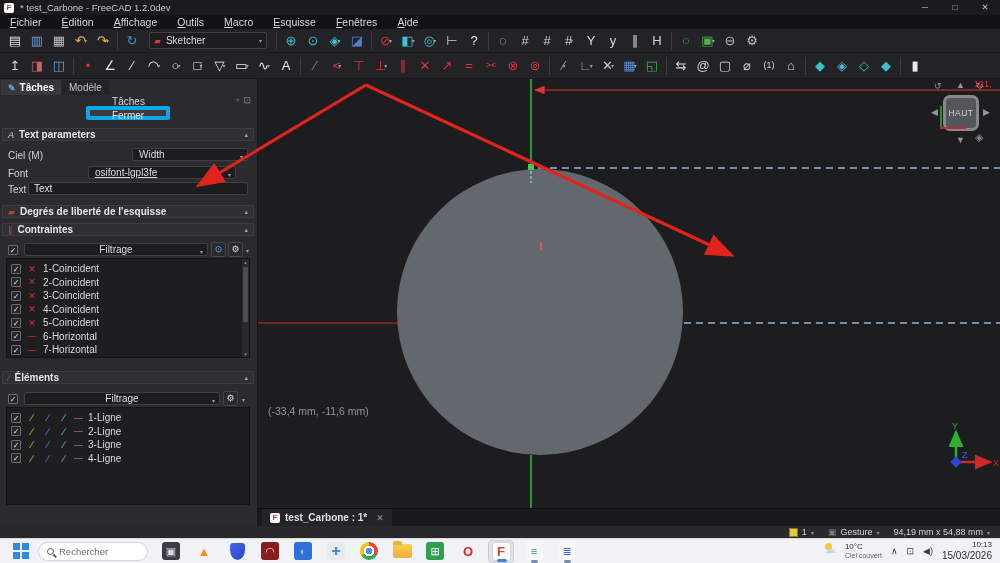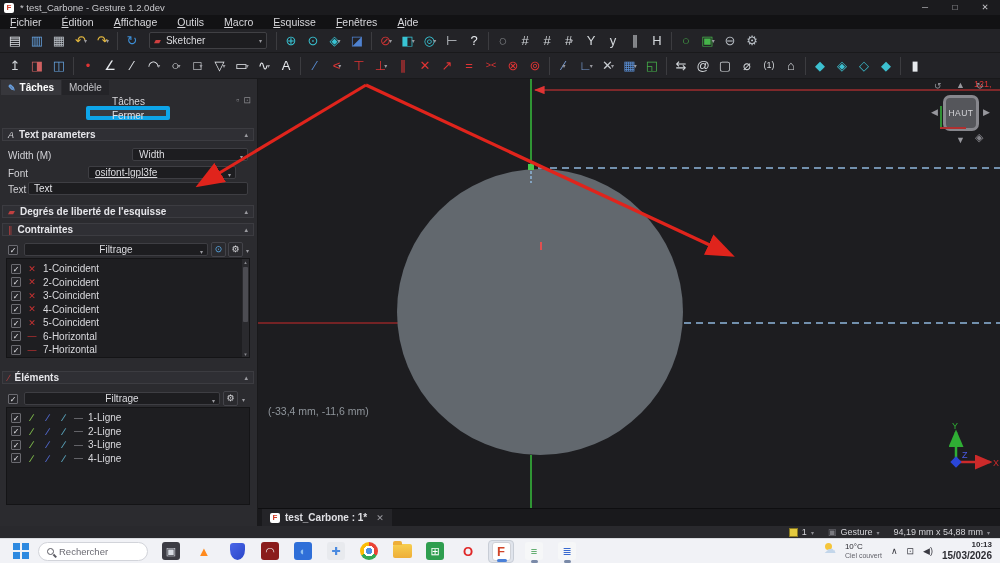--- a/index.html
+++ b/index.html
@@ -113,33 +113,33 @@
   .tkbtn.active .opendot { background:#4a80d8; width:10px; left:8px; }
   .tray { margin-left:auto; display:flex; align-items:center; gap:9px; padding-right:8px; }
   .weather { display:flex; align-items:center; gap:4px; }
   .wicon { position:relative; width:17px; height:15px; }
   .wicon .sun { position:absolute; left:1px; top:0; width:7px; height:7px; border-radius:50%; background:#f5c53a; }
   .wicon .cloud { position:absolute; left:0px; top:-1px; font-size:12px; color:#c3d6ea; }
   .wtext { display:flex; flex-direction:column; line-height:1.2; }
   .wtemp { font-size:8px; color:#2c2c32; }
   .wdesc { font-size:7px; color:#62626a; }
   .trayglyph { font-size:9px; color:#3a3a42; }
-  .clock { display:flex; flex-direction:column; align-items:flex-end; line-height:1.25;font-weight:bold; }
+  .clock { display:flex; flex-direction:column; align-items:flex-end; line-height:1.25; }
   .ctime { font-size:8px; color:#2c2c32; }
   .cdate { font-size:10px; color:#2c2c32; }
 
   
   .overlay { position:absolute; left:0; top:0; z-index:60; pointer-events:none; }
 </style>
 </head>
 <body>
 
 <div class="titlebar">
   <div class="fc-mini">F</div>
-  <div class="title-text">* test_Carbone - Gesture 1.2.0dev</div>
+  <div class="title-text">* test_Carbone - FreeCAD 1.2.0dev</div>
   <div class="winbtns">
     <span class="winbtn">─</span>
     <span class="winbtn">□</span>
     <span class="winbtn">✕</span>
   </div>
 </div>
 
 <div class="menubar">
     <div class="menu-item"><u>F</u>ichier</div>
     <div class="menu-item"><u>É</u>dition</div>
@@ -406,21 +406,21 @@
     <span>▫</span>
     <span>⊡</span>
   </div>
   <div class="fermer">Fermer</div>
 
   <div class="sect-h" style="top:49px;">
     <span class="sicn" style="color:#d8d8dc;font-style:italic;">A</span>
     <span class="slbl">Text parameters</span>
     <span class="caret">▴</span>
   </div>
-  <div class="plabel" style="left:8px;top:71px;">Width (M)</div>
+  <div class="plabel" style="left:8px;top:71px;">Ciel (M)</div>
   <div class="dropdown" style="left:132px;top:69px;width:116px;">
     <span>Width</span>
     <span class="dda">▾</span>
   </div>
   <div class="plabel" style="left:8px;top:89px;">Font</div>
   <div class="dropdown" style="left:88px;top:87px;width:148px;text-decoration:underline;">
     <span>osifont-lgpl3fe</span>
     <span class="dda">▾</span>
   </div>
   <div class="plabel" style="left:8px;top:105px;">Text</div>

